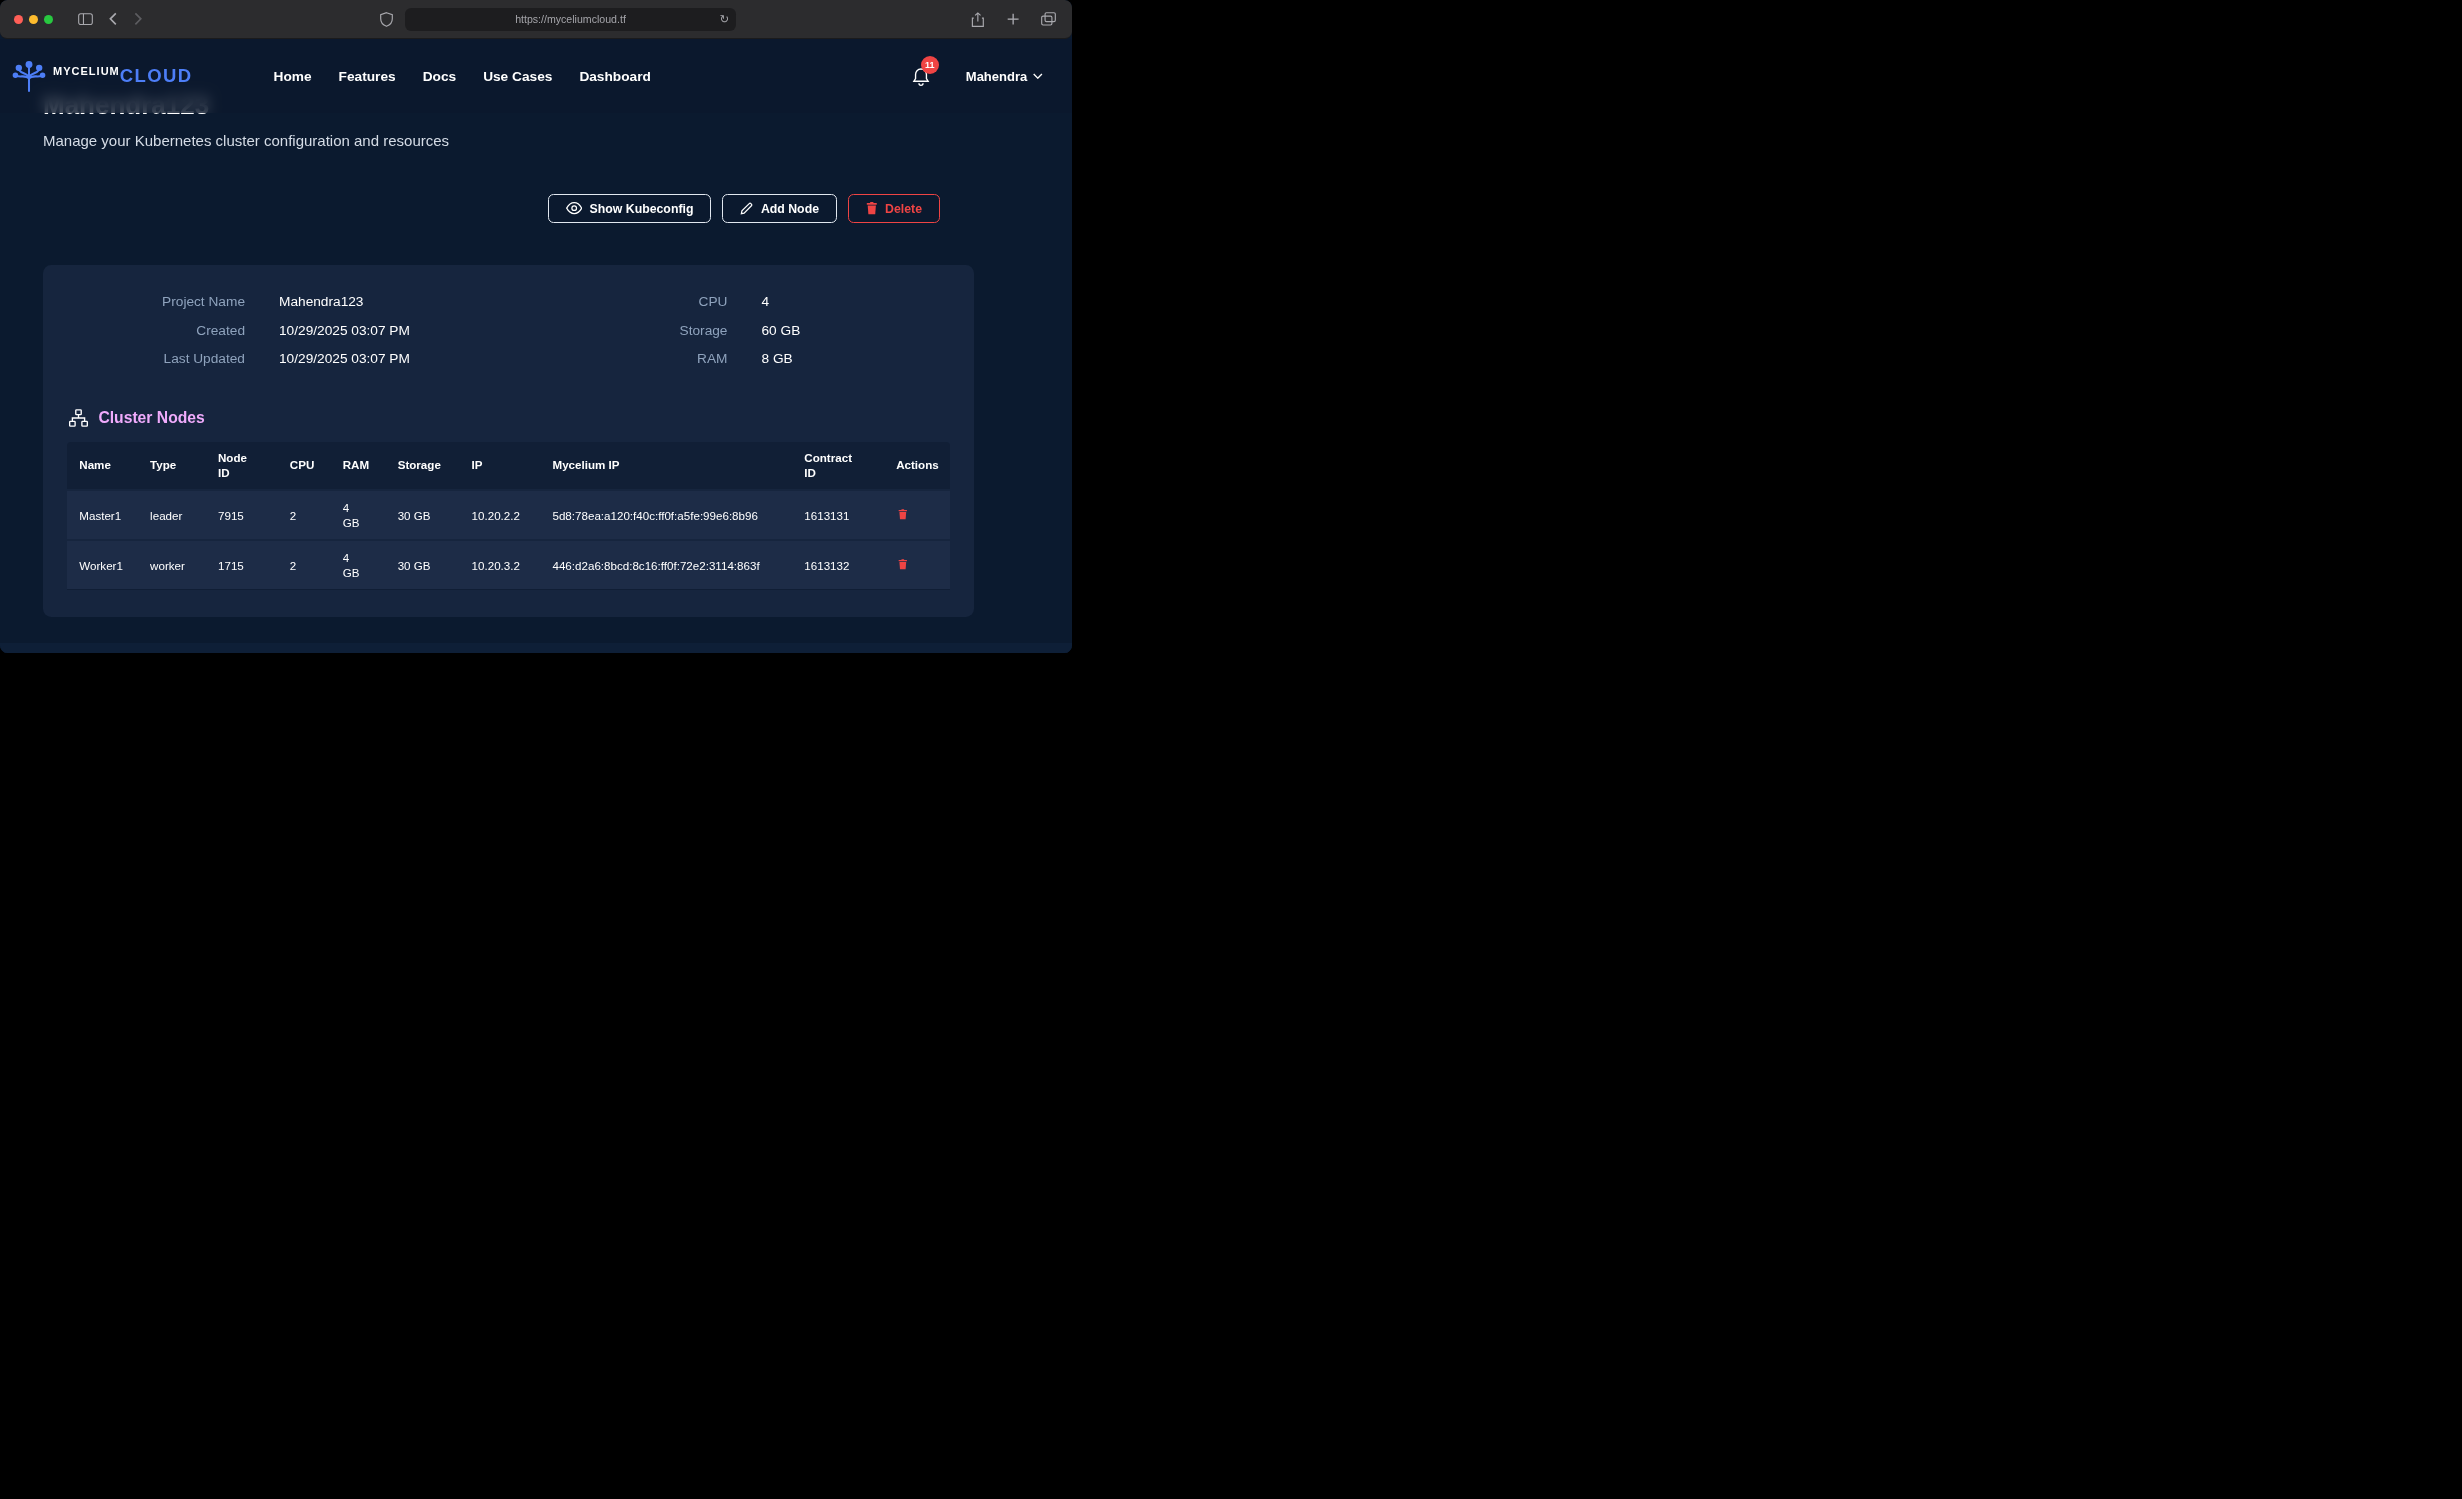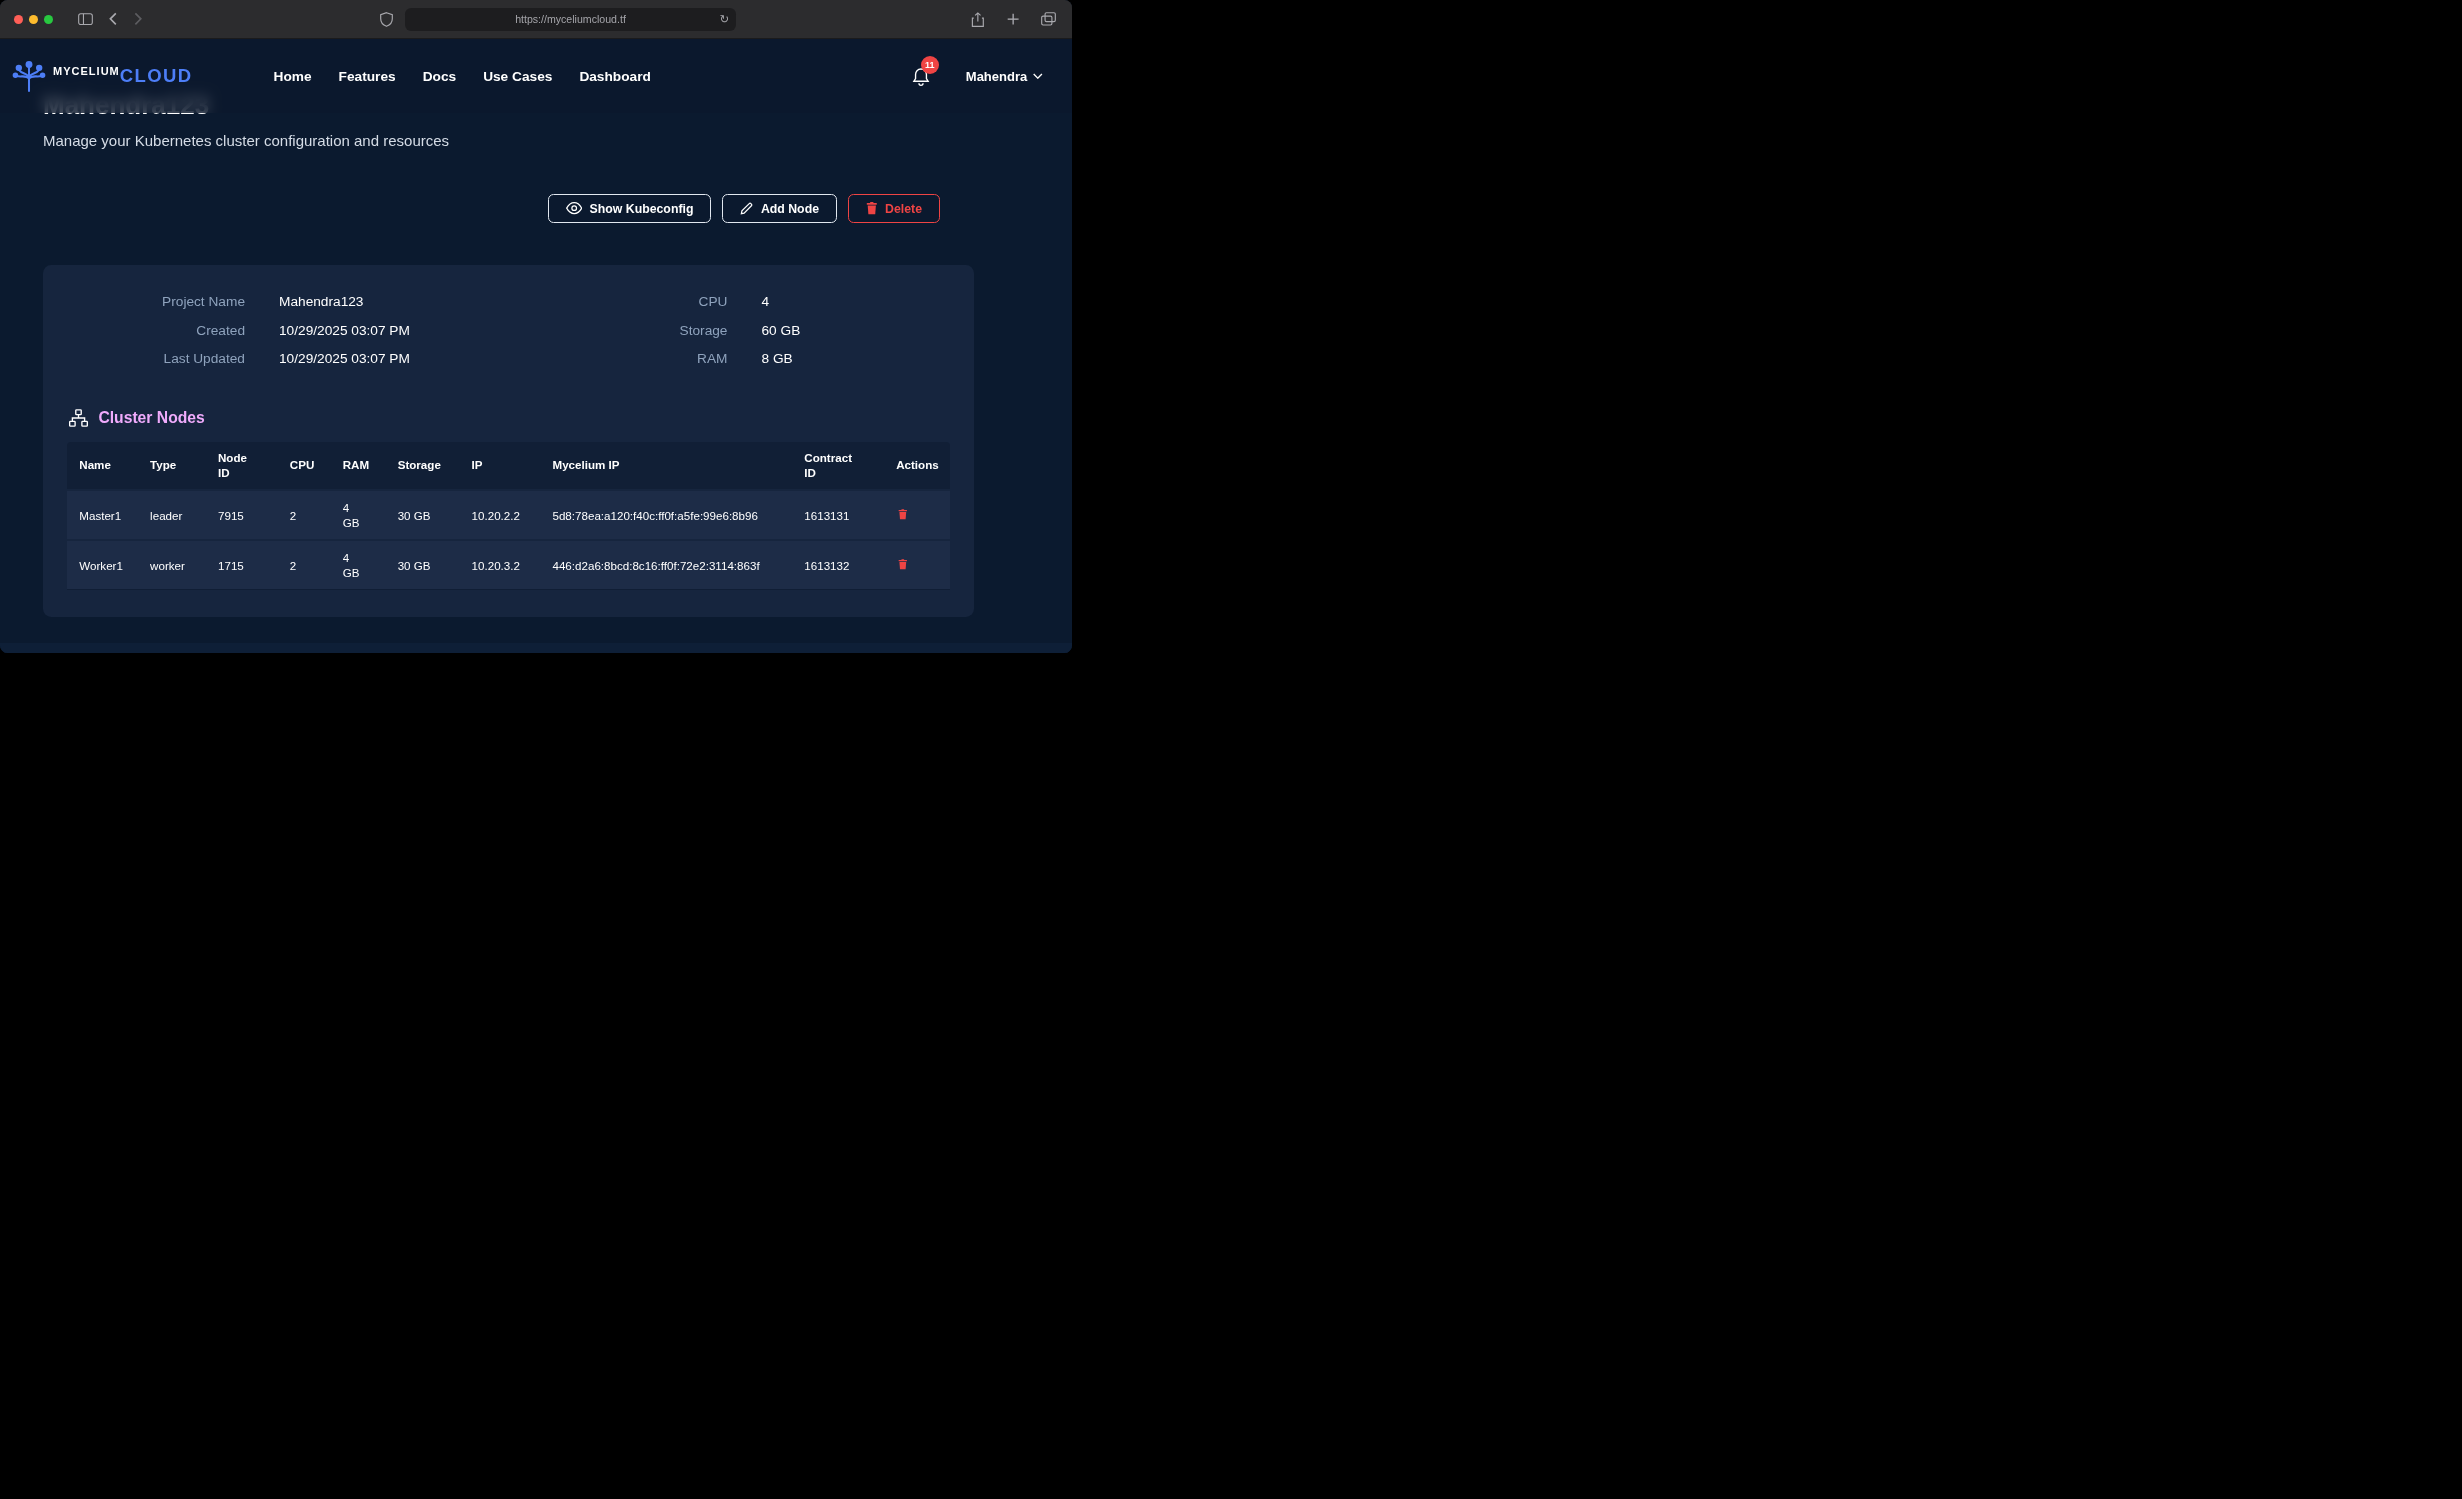--- a/index.html
+++ b/index.html
@@ -10,21 +10,21 @@
     overflow:hidden;
   }
   .window {
     position:relative; width:1072px; height:653px;
     border-radius:7.5px; overflow:hidden; background:#0b1a2f;
   }
 
   
   .titlebar {
     height:39px; background:#2c2c2e; border-bottom:0.7px solid #1b1b1c;
-    display:flex; align-items:center; padding:0 13.7px; gap:11px;
+    display:flex; align-items:center; padding:0 13.7px; gap:11px;border-radius:7px;
   }
   .tl-group { display:flex; gap:6.2px; margin-right:11px; }
   .tl { width:9px; height:9px; border-radius:50%; border:none; cursor:pointer; }
   .tl.red { background:#ff5f57; } .tl.yellow { background:#febc2e; } .tl.green { background:#28c840; }
   .tb-btn {
     background:none; border:none; color:#a9a9ae; display:flex; align-items:center;
     justify-content:center; cursor:pointer; padding:2.7px;
   }
   .tb-btn.disabled { color:#5c5c60; }
   .tb-spacer { flex:1; }

